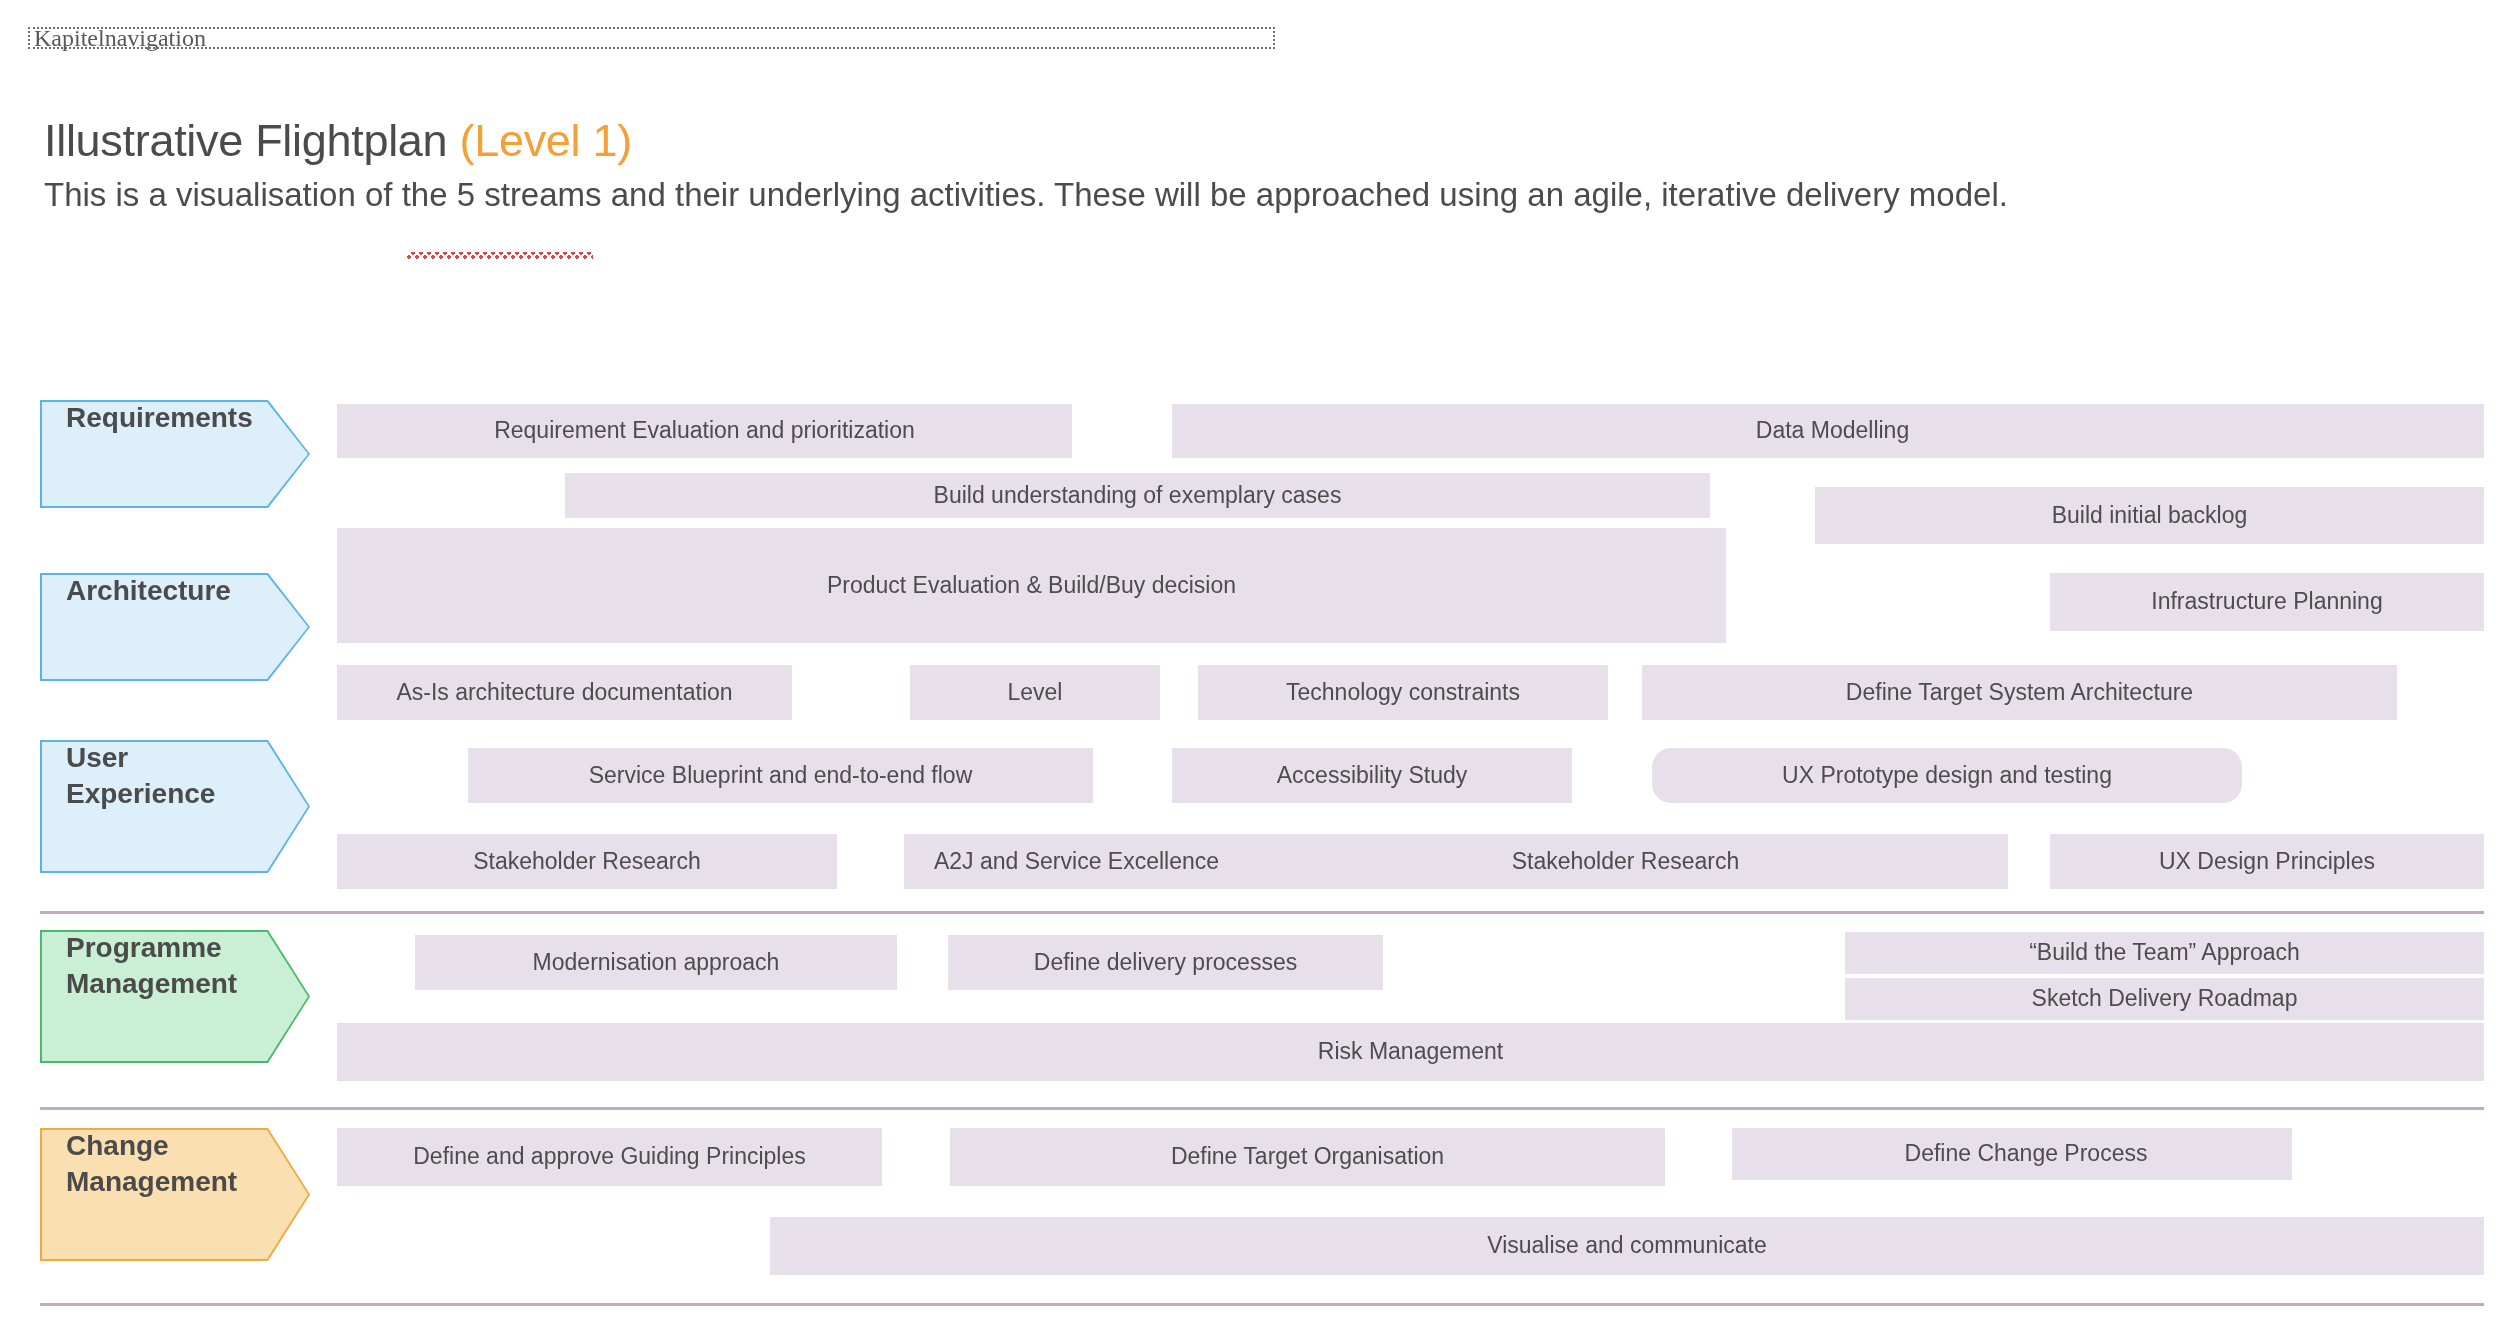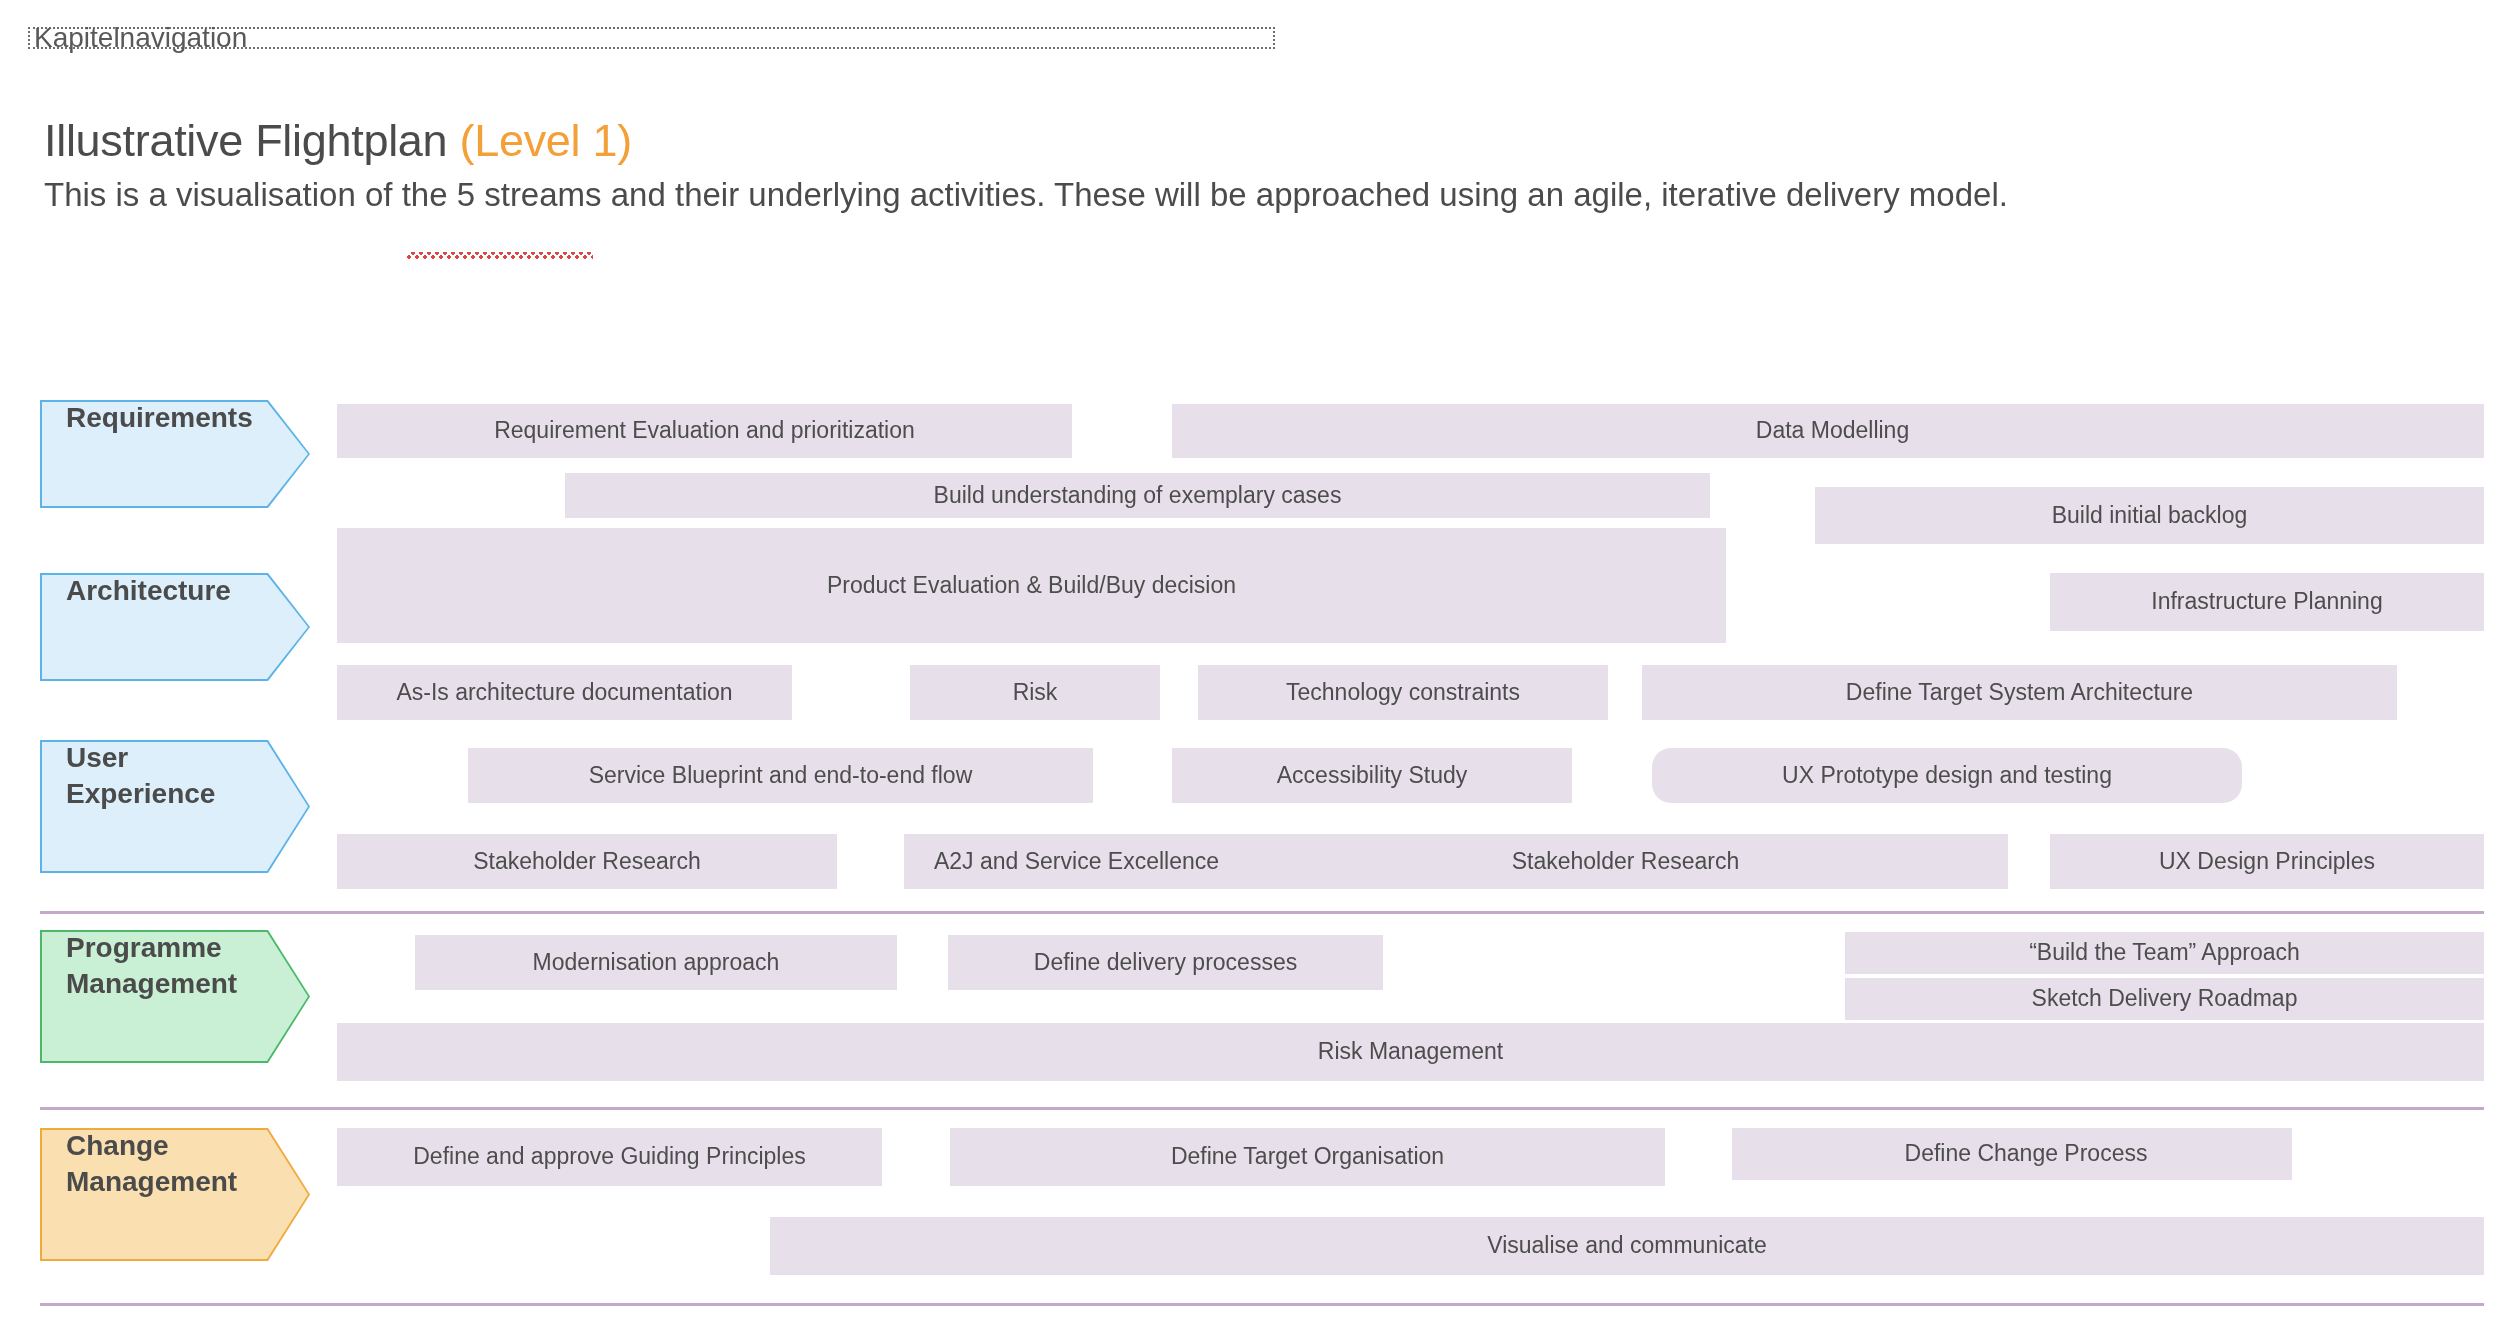--- a/index.html
+++ b/index.html
@@ -23,24 +23,25 @@
     left: 28px;
     top: 27px;
     width: 1247px;
     height: 22px;
     border: 2px dotted #6e6e6e;
     display: flex;
     align-items: center;
     padding-left: 4px;
   }
   #nav-placeholder .nav-label {
-    font-size: 28px;
+    font-size: 24px;
     color: #595959;
     line-height: 1;
     white-space: nowrap;
+    font-family: Liberation Serif, serif;
   }
 
   #page-title {
     position: absolute;
     left: 44px;
     top: 88px;
     font-size: 45px;
     font-weight: 400;
     line-height: 1;
     white-space: nowrap;
@@ -171,21 +172,21 @@
     <div class="activity" style="left: 337px; top: 528px; width: 1389px; height: 115px; background: rgb(231, 223, 234);">
       <span class="act-label">Product Evaluation &amp; Build/Buy decision</span>
     </div>
     <div class="activity" style="left: 2050px; top: 573px; width: 434px; height: 58px; background: rgb(231, 223, 234);">
       <span class="act-label">Infrastructure Planning</span>
     </div>
     <div class="activity" style="left: 337px; top: 665px; width: 455px; height: 55px; background: rgb(231, 223, 234);">
       <span class="act-label">As-Is architecture documentation</span>
     </div>
     <div class="activity" style="left: 910px; top: 665px; width: 250px; height: 55px; background: rgb(231, 223, 234);">
-      <span class="act-label">Risk</span>
+      <span class="act-label">Level</span>
     </div>
     <div class="activity" style="left: 1198px; top: 665px; width: 410px; height: 55px; background: rgb(231, 223, 234);">
       <span class="act-label">Technology constraints</span>
     </div>
     <div class="activity" style="left: 1642px; top: 665px; width: 755px; height: 55px; background: rgb(231, 223, 234);">
       <span class="act-label">Define Target System Architecture</span>
     </div>
     <div class="stream-chip" style="left: 40px; top: 740px; width: 270px; height: 133px; background: transparent; filter: drop-shadow(transparent 0px 0px 0px); clip-path: none;">
       <div style="position: absolute; left: 0px; top: 0px; width: 100%; height: 100%; background: rgb(92, 179, 232); clip-path: polygon(0px 0px, calc(100% - 42px) 0px, 100% 50%, calc(100% - 42px) 100%, 0px 100%);">
         <div style="position: absolute; left: 2px; top: 2px; width: calc(100% - 4px); height: calc(100% - 4px); background: rgb(221, 239, 251); clip-path: polygon(0px 0px, calc(100% - 41px) 0px, 100% 50%, calc(100% - 41px) 100%, 0px 100%);"></div>

